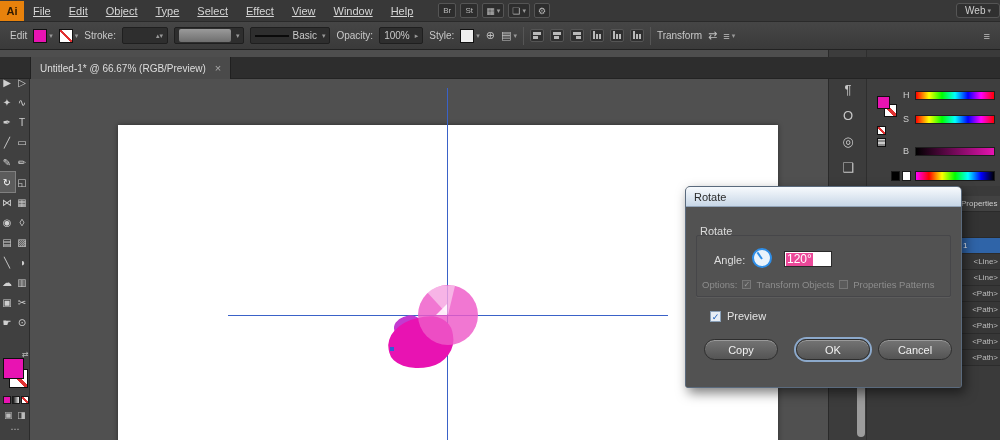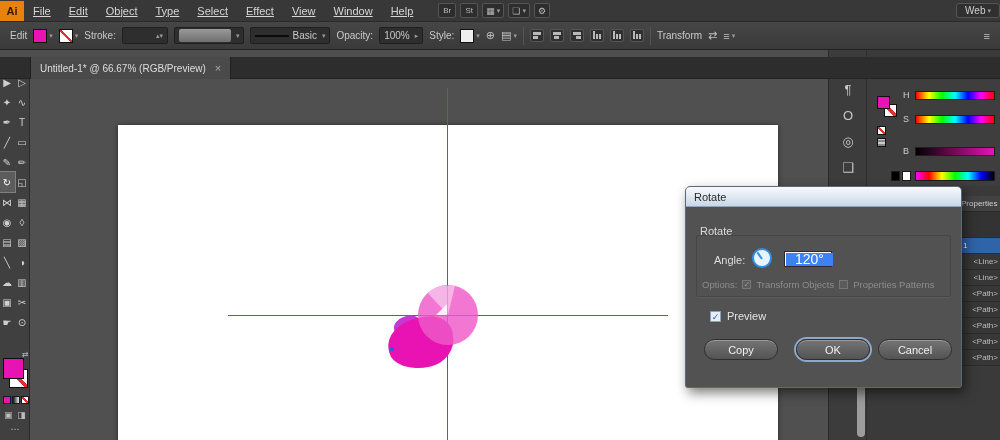--- a/index.html
+++ b/index.html
@@ -98,21 +98,21 @@
   
   .dialog { position:absolute; left:685px; top:186px; width:277px; height:202px; border:1px solid #5a6a7d; border-radius:5px 5px 3px 3px; box-shadow:3px 5px 12px rgba(0,0,0,.5); z-index:50; overflow:hidden; background:#525252;}
   .dlg-title { height:20px; background:linear-gradient(#f7fafd,#c8d7e7); color:#2b2b2b; font-size:11px; line-height:20px; padding:0 8px; border-bottom:1px solid #93a5ba;}
   .dlg-body { position:relative; height:181px; background:#525252; font-size:11px;}
   .groupbox { position:absolute; left:10px; top:28px; width:255px; height:62px; border:1px solid #464649; box-shadow:0 1px 0 rgba(255,255,255,.06); border-radius:2px;}
   .dlg-grouplabel { position:absolute; left:14px; top:18px; color:#dcdcdc; }
   .dlg-anglelabel { position:absolute; left:28px; top:47px; color:#dcdcdc; }
   .dial { position:absolute; left:66px; top:41px; width:20px; height:20px; border:2px solid #2e8ee8; border-radius:50%; background:#e9f3fc; }
   .dial::after { content:""; position:absolute; left:7px; top:1px; width:2px; height:8px; background:#2e8ee8; transform:rotate(-35deg); transform-origin:bottom center;}
   .angle-input { position:absolute; left:98px; top:44px; width:48px; height:16px; background:#fff; border:1px solid #2a2a2a; display:flex; align-items:center; padding:0 1px;}
-  .angle-sel { background:#3b82f6; color:#fff; font-size:14px; padding:0 9px; line-height:13px;}
+  .angle-sel { background:#ec4899; color:#fff; font-size:12px; padding:0 1px; line-height:13px;}
   .dlg-options { position:absolute; left:16px; top:72px; display:flex; align-items:center; gap:5px; color:#8d8d8d; font-size:9.5px; }
   .cb-gray { width:9px; height:9px; border:1px solid #777; background:#5b5b5b; color:#9c9c9c; font-size:8px; line-height:8px; text-align:center; flex:none;}
   .preview-row { position:absolute; left:24px; top:103px; display:flex; align-items:center; gap:6px; color:#e3e3e3;}
   .cb-light { width:11px; height:11px; border:1px solid #8aa0b8; background:#e7eef6; color:#1a5dba; font-size:9px; line-height:10px; text-align:center; font-weight:bold; flex:none;}
   .btn { position:absolute; top:132px; width:74px; height:21px; border-radius:11px; background:linear-gradient(#747474,#545454); border:1px solid #2e2e2e; box-shadow:inset 0 1px 0 rgba(255,255,255,.28); color:#f0f0f0; font-size:11px; display:flex; align-items:center; justify-content:center;}
   .btn-copy { left:18px; }
   .btn-ok { left:110px; box-shadow:0 0 0 2px rgba(150,185,225,.85), inset 0 1px 0 rgba(255,255,255,.28); }
   .btn-cancel { left:192px; }
 </style>
 </head>

